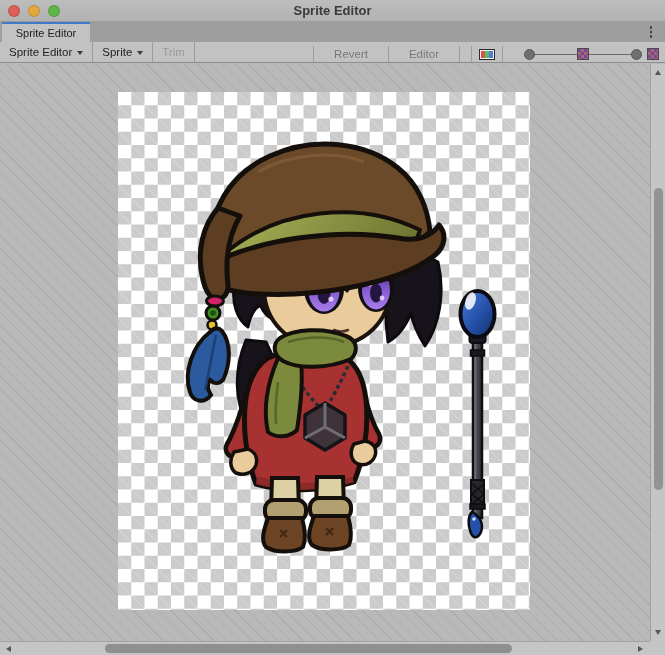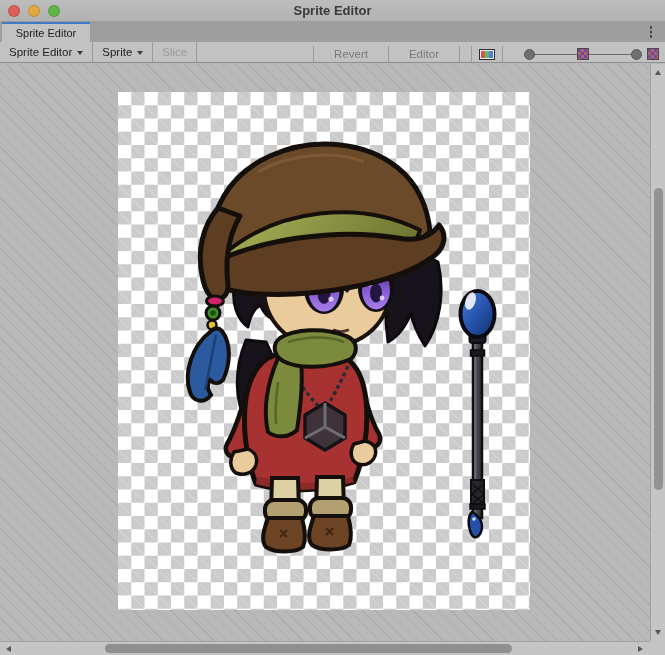--- a/index.html
+++ b/index.html
@@ -95,21 +95,21 @@
   <div class="toolbar">
     <div class="tb-btn">
       <span>Sprite Editor</span>
       <span class="caret"></span>
     </div>
     <div class="tb-btn">
       <span>Sprite</span>
       <span class="caret"></span>
     </div>
     <div class="tb-btn disabled">
-      <span>Slice</span>
+      <span>Trim</span>
     </div>
 
     <div class="tb-right">
       <div class="tb-sep"></div>
       <div class="tb-btn dim" style="border-right:none">
         <span>Revert</span>
       </div>
       <div class="tb-sep"></div>
       <div class="tb-btn dim" style="border-right:none">
         <span>Editor</span>

